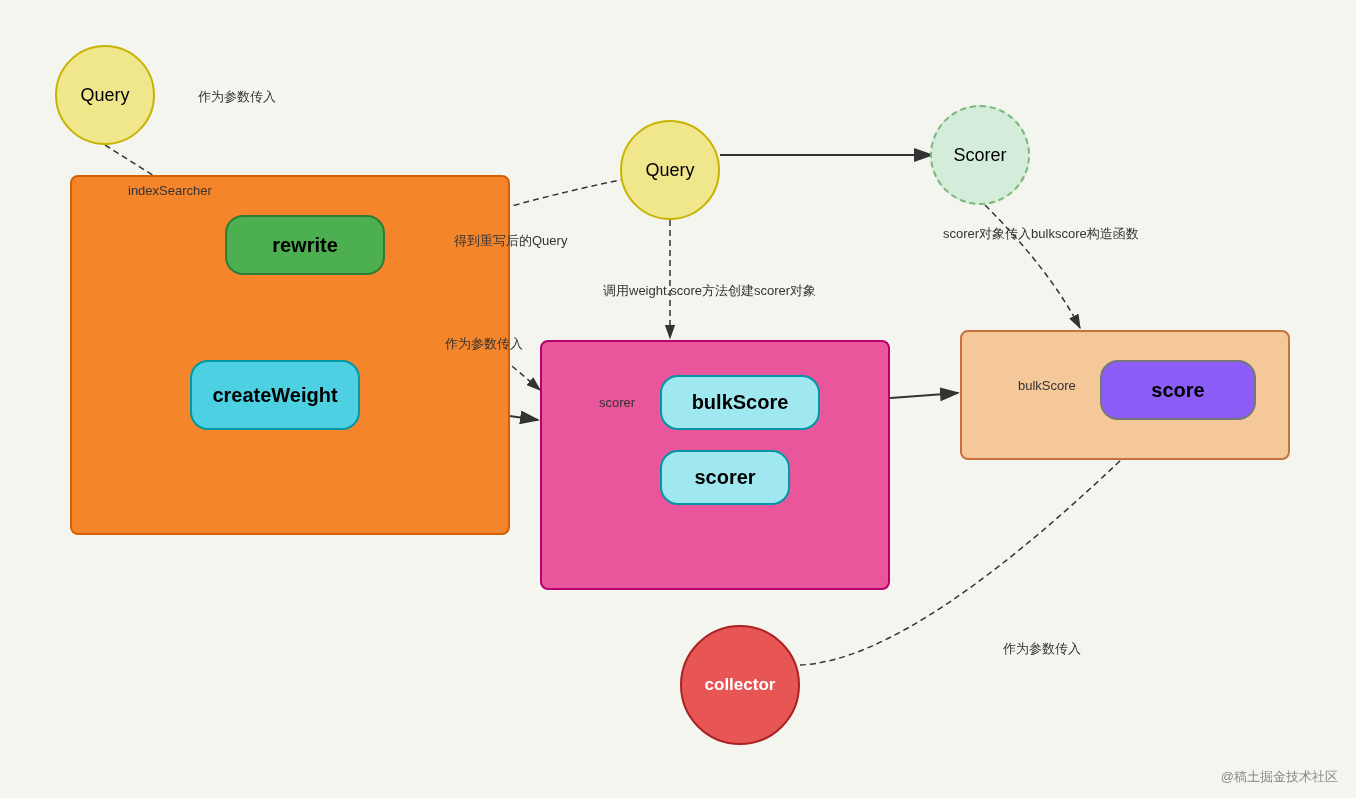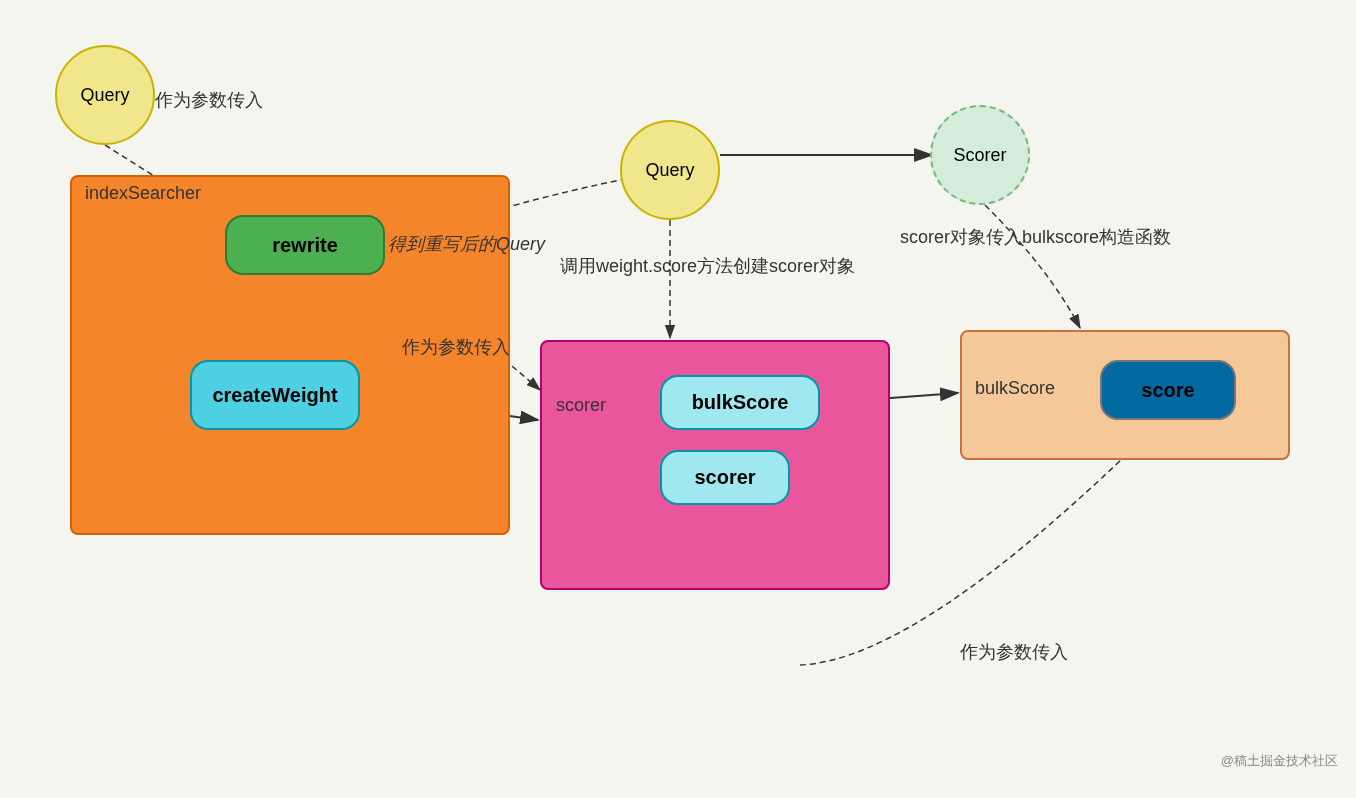--- a/index.html
+++ b/index.html
@@ -139,47 +139,48 @@
       height: 130px;
       background: #f5c89a;
       border: 2px solid #c87040;
       border-radius: 8px;
       position: absolute;
     }
     
     .score-node {
       left: 1100px;
       top: 360px;
-      background: #0369a1;
+      background: #8b5cf6;
       border: 2px solid #777;
-      width: 136px;
+      width: 156px;
       height: 60px;
     }
     
     .collector-circle {
       left: 680px;
       top: 625px;
       background: #e85555;
       border: 2px solid #aa2222;
       width: 120px;
       height: 120px;
       font-size: 17px;
       color: #fff;
       font-weight: bold;
     }
     
     .label {
       position: absolute;
-      font-size: 18px;
+      font-size: 13px;
       color: #333;
       white-space: nowrap;
+      margin-left: 43px;
     }
     .watermark {
       position: absolute;
-      bottom: 28px;
+      bottom: 12px;
       right: 18px;
       font-size: 13px;
       color: #888;
     }
   </style>
 </head>
 <body>
 
 <div class="diagram-container">
 
@@ -251,26 +252,29 @@
   </div>
 
   <div class="bulk-score-box">
   </div>
   <span class="label" style="left:975px; top:378px;">bulkScore</span>
 
   <div class="node node-rounded score-node">
     <span>score</span>
   </div>
 
+  <div class="node node-circle collector-circle">
+    <span>collector</span>
+  </div>
 
   <span class="label" style="left:155px; top:88px;">作为参数传入</span>
 
-  <span class="label" style="left:388px; top:232px;font-style:italic;">得到重写后的Query</span>
-
-  <span class="label" style="left:560px; top:254px;">调用weight.score方法创建scorer对象</span>
+  <span class="label" style="left:411px; top:232px;">得到重写后的Query</span>
+
+  <span class="label" style="left:560px; top:282px;">调用weight.score方法创建scorer对象</span>
 
   <span class="label" style="left:900px; top:225px;">scorer对象传入bulkscore构造函数</span>
 
   <span class="label" style="left:402px; top:335px;">作为参数传入</span>
 
   <span class="label" style="left:960px; top:640px;">作为参数传入</span>
 
   <span class="watermark">@稿土掘金技术社区</span>
 
 </div>

